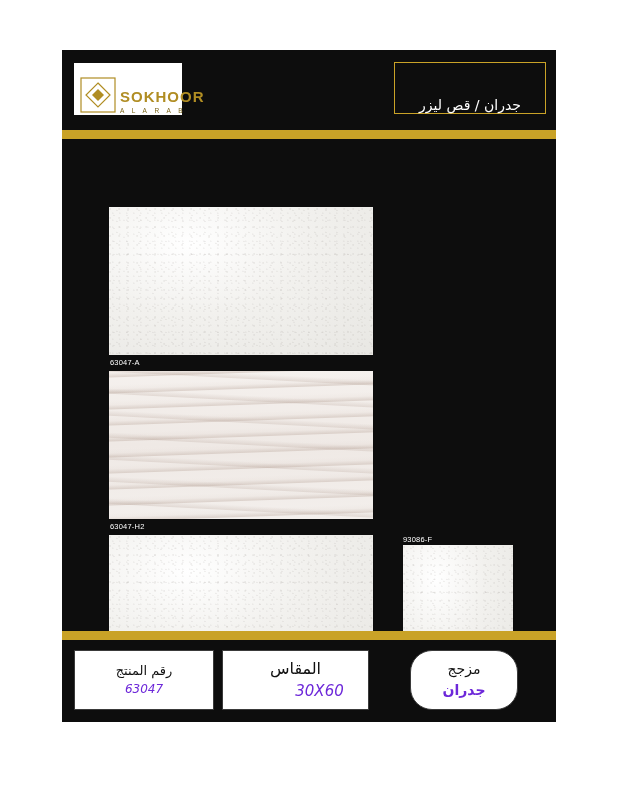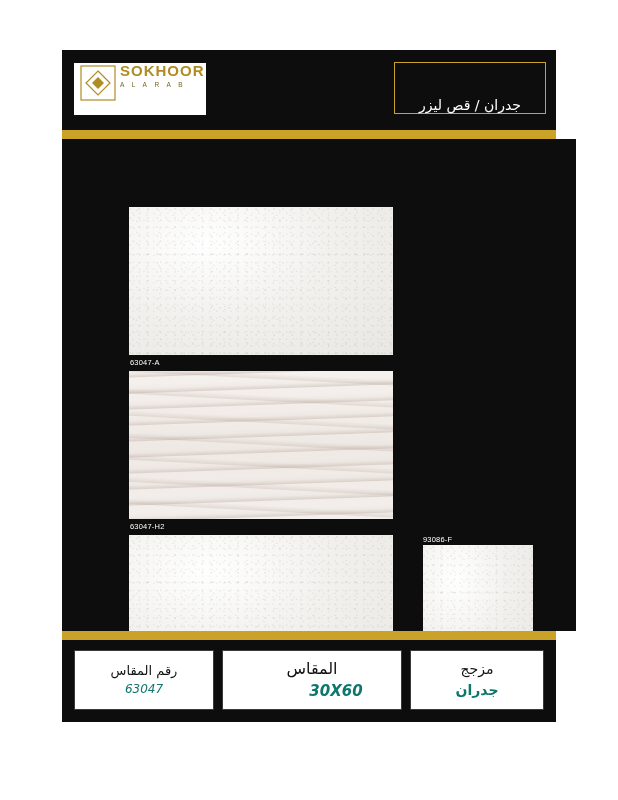--- a/index.html
+++ b/index.html
@@ -39,25 +39,25 @@
     position: absolute;
     left: 0; top: 0;
     width: 494px;
     height: 80px;
     background: #0d0d0d;
   }
   .logo-box {
     position: absolute;
     left: 12px;
     top: 13px;
-    width: 132px;
+    width: 108px;
     height: 52px;
     background: #ffffff;
     display: flex;
-    align-items: flex-start;
+    align-items: flex-end;
     padding-left: 4px;
     box-sizing: border-box;
   }
   .logo-mark {
     width: 40px;
     height: 40px;
     flex: 0 0 40px;
     position: relative;
   }
   .logo-mark svg { display: block; }
@@ -107,21 +107,20 @@
   }
 
   
   .body-area {
     position: absolute;
     left: 0;
     top: 89px;
     width: 494px;
     height: 492px;
     background: #0d0d0d;
-    margin-left: 20px;
   }
 
   .tile {
     position: absolute;
     box-sizing: border-box;
     background: #efeeea;
     overflow: hidden;
   }
   .tile .surface {
     position: absolute;
@@ -230,39 +229,39 @@
     background: #ffffff;
     border: 1px solid #3a3a3a;
     box-sizing: border-box;
     display: flex;
     flex-direction: column;
     align-items: center;
     justify-content: center;
     direction: rtl;
   }
   .fbox-code { left: 12px; width: 140px; }
-  .fbox-size { left: 160px; width: 180px; }
-  .fbox-fin  { left: 348px; width: 134px; }
+  .fbox-size { left: 160px; width: 147px; }
+  .fbox-fin  { left: 348px; width: 108px; border-radius: 22px; }
 
   .f-label {
     font-size: 13px;
     color: #111111;
     font-family: "DejaVu Sans", sans-serif;
     line-height: 1.25;
   }
   .f-value {
     font-size: 12px;
-    color: #0f766e;
+    color: #6d28d9;
     font-style: italic;
     font-family: "DejaVu Sans", sans-serif;
     margin-top: 3px;
     line-height: 1.25;
   }
   .f-label.big { font-size: 16px; }
-  .f-value.big { font-size: 15px; font-weight: bold; font-style: italic; margin-left: 48px; }
+  .f-value.big { font-size: 15px; font-weight: normal; font-style: italic; margin-left: 48px; }
   .f-label.fin { font-size: 14px; }
   .f-value.fin { font-size: 14px; font-style: normal; font-weight: bold; }
 </style>
 </head>
 <body>
 
 <div class="page">
   <div class="sheet">
 
     <div class="header">
@@ -310,21 +309,21 @@
       </div>
       <div class="caption cap-4">93086-F</div>
 
     </div>
 
     <div class="gold-bar-bottom"></div>
 
     <div class="footer">
 
       <div class="fbox fbox-code">
-        <span class="f-label">رقم المقاس</span>
+        <span class="f-label">رقم المنتج</span>
         <span class="f-value">63047</span>
       </div>
 
       <div class="fbox fbox-size">
         <span class="f-label big">المقاس</span>
         <span class="f-value big">30X60</span>
       </div>
 
       <div class="fbox fbox-fin">
         <span class="f-label fin">مزجج</span>

